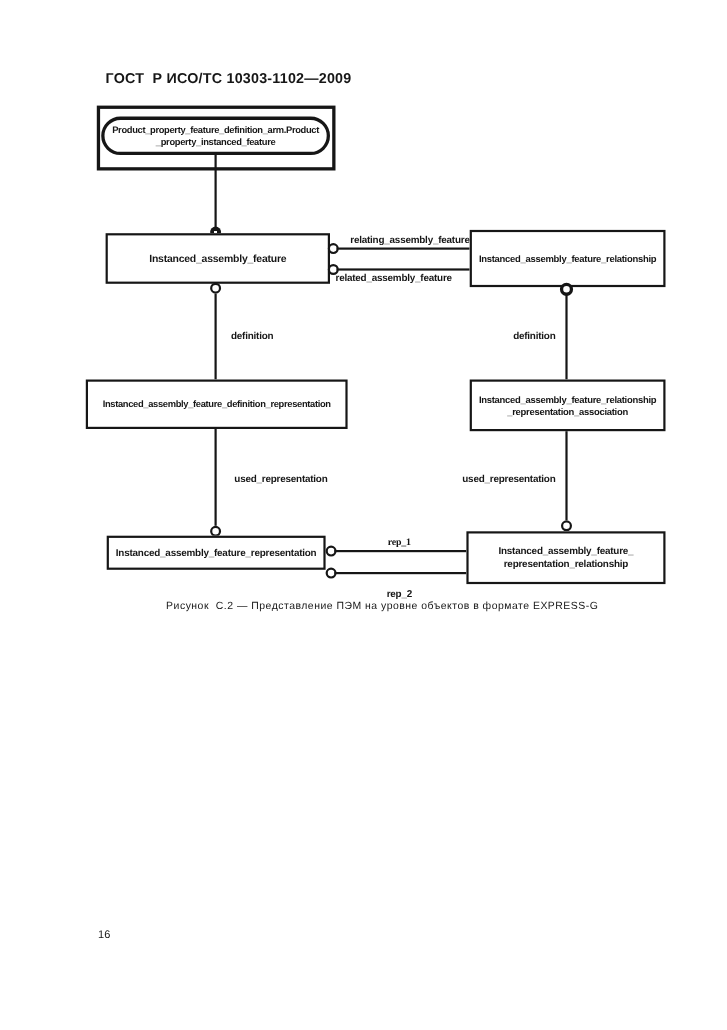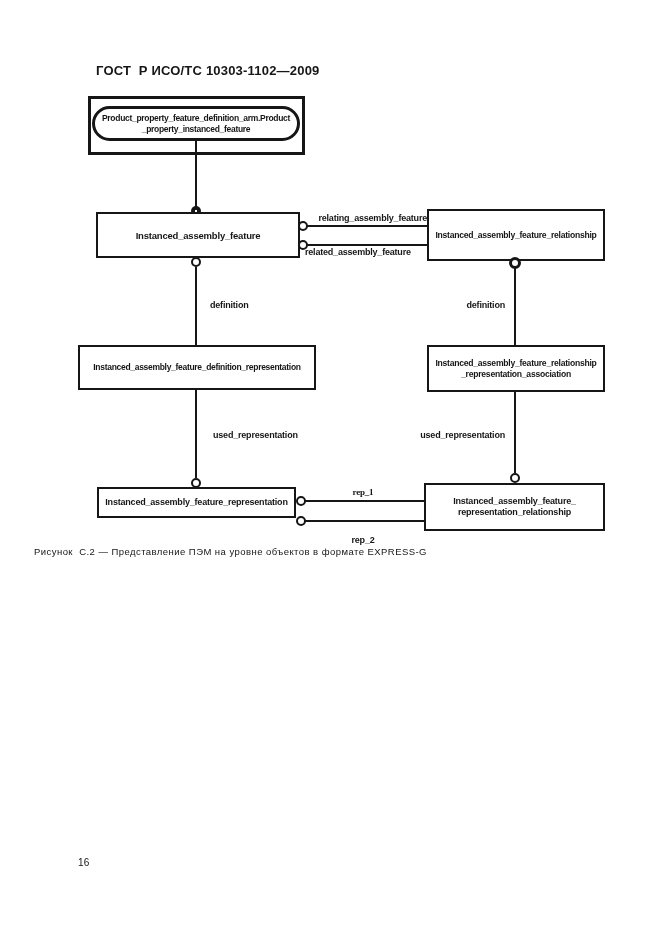--- a/index.html
+++ b/index.html
@@ -37,21 +37,21 @@
     position:absolute;width:10px;height:10px;border-radius:50%;
     background:radial-gradient(circle at 50% 50%, #ffffff 0 1.3px, #161616 1.4px 100%);
   }
   .elabel{
     position:absolute;font-weight:bold;font-size:9px;letter-spacing:-.2px;
     white-space:nowrap;line-height:11px;
   }
   .fit86{font-size:8.6px;letter-spacing:-.25px;}
   .fit85{font-size:8.5px;letter-spacing:-.3px;}
   .caption{
-    position:absolute;font-size:9.5px;letter-spacing:.45px;
+    position:absolute;font-size:9.5px;letter-spacing:.45px;text-align:center;
     white-space:pre;line-height:12px;
   }
   .pagenum{position:absolute;font-size:10px;letter-spacing:.3px;}
 </style>
 </head>
 <body>
 
 <div class="page">
 
   <div class="abs hdr" style="left:78px;top:63px;">ГОСТ  Р ИСО/ТС 10303-1102—2009</div>
@@ -122,15 +122,15 @@
 
     <div class="ebox" style="left:424px;top:483px;width:181px;height:48px;">
       <span>Instanced_assembly_feature_</span>
       <span>representation_relationship</span>
     </div>
 
   </div>
 
   <div class="caption" style="left:34px;top:546px;width:627px;">Рисунок  С.2 — Представление ПЭМ на уровне объектов в формате EXPRESS-G</div>
 
-  <div class="pagenum" style="left:78px;top:845px;margin-top:12px;">16</div>
+  <div class="pagenum" style="left:89px;top:845px;">16</div>
 
 </div>
 
 </body></html>

